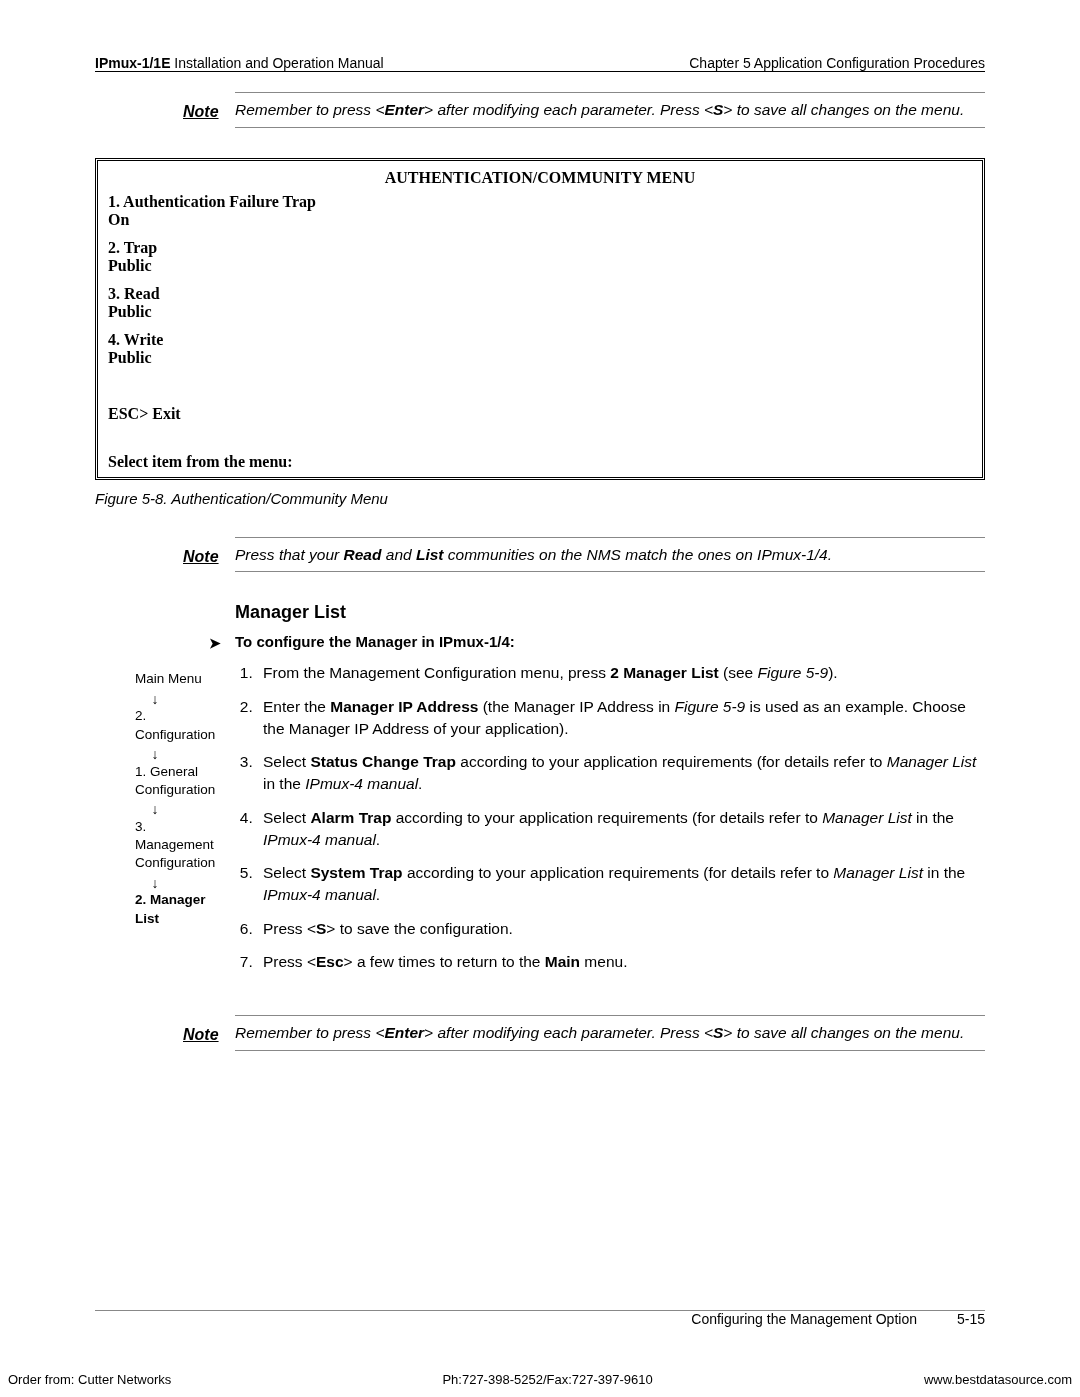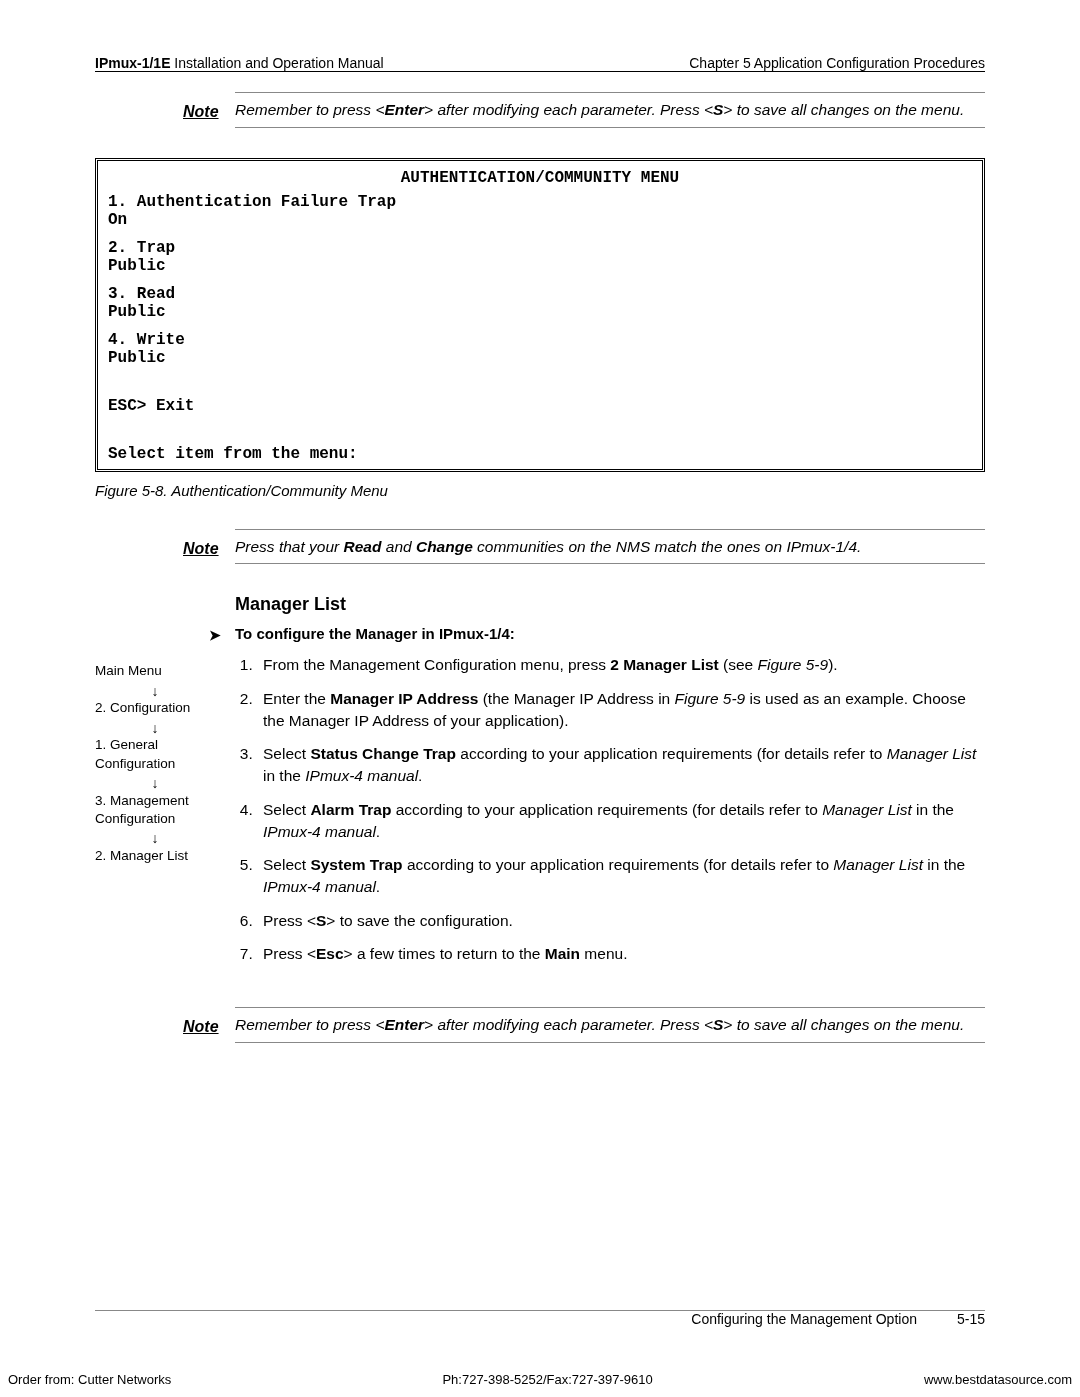--- a/index.html
+++ b/index.html
@@ -46,38 +46,38 @@
     .note-text {
       font-style: italic;
       font-size: 15.5px;
       line-height: 1.4;
     }
     .note-text .bold { font-weight: bold; }
     
     .menu-box {
       border: 3px double #000;
       padding: 8px 10px 6px 10px;
-      font-family: Liberation Mono, monospace;
+      font-family: Liberation Serif, serif;
       font-size: 16px;
       font-weight: bold;
       margin-bottom: 10px;
     }
     .menu-title {
       text-align: center;
       margin-bottom: 6px;
     }
     .menu-row {
       display: flex;
       justify-content: space-between;
       margin-bottom: 10px;
       flex-direction: column;
     }
     .menu-row .label { flex: 1; }
     .menu-row .value { width: 260px; text-align: left; }
-    .menu-esc { margin-top: 30px; margin-bottom: 30px; }
+    .menu-esc { margin-top: 38px; margin-bottom: 30px; }
     .menu-prompt { }
     
     .figure-caption {
       font-style: italic;
       font-size: 15px;
       margin-bottom: 30px;
     }
     
     .section-heading {
       margin-left: 140px;
@@ -107,22 +107,22 @@
     }
     
     .sidebar {
       width: 120px;
       font-size: 13.5px;
       text-align: left;
       line-height: 1.35;
       padding-top: 8px;
     }
     .sidebar .arrow { text-align: center; font-size: 14px; line-height: 1.2; }
-    .sidebar .item { margin-bottom: 2px; }
-    .sidebar .bold { font-weight: normal; }
+    .sidebar .item { margin-bottom: 2px; margin-left: 40px; }
+    .sidebar .bold { font-weight: bold; }
     
     .steps {
       flex: 1;
       font-size: 15.5px;
       line-height: 1.4;
     }
     .steps ol { padding-left: 22px; }
     .steps li { margin-bottom: 12px; padding-left: 6px; }
     .steps .bold { font-weight: bold; }
     .steps .italic { font-style: italic; }
@@ -188,21 +188,21 @@
     </div>
     <div class="menu-esc">ESC&gt; Exit</div>
     <div class="menu-prompt">Select item from the menu:</div>
   </div>
 
   <div class="figure-caption">Figure 5-8.  Authentication/Community Menu</div>
 
   <div class="note-block">
     <div class="note-label">Note</div>
     <div class="note-text">
-      <span>Press that your </span><span class="bold">Read</span><span> and </span><span class="bold">Change</span><span> communities on the NMS match the ones on IPmux-1/4.</span>
+      <span>Press that your </span><span class="bold">Read</span><span> and </span><span class="bold">List</span><span> communities on the NMS match the ones on IPmux-1/4.</span>
     </div>
   </div>
 
   <div class="section-heading">Manager List</div>
 
   <div class="proc-heading">
     <span class="proc-arrow">➤</span>
     <span>To configure the Manager in IPmux-1/4:</span>
   </div>
 

